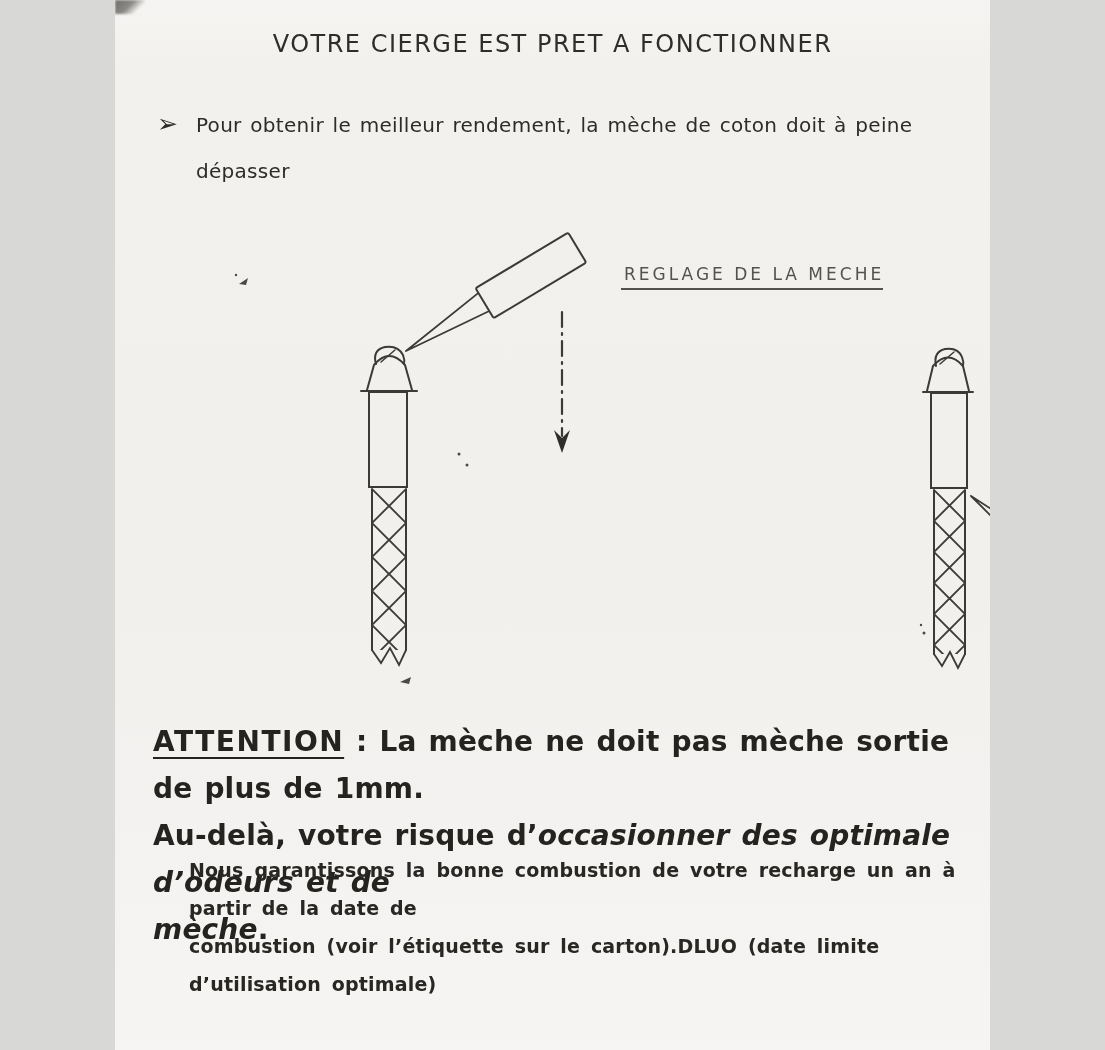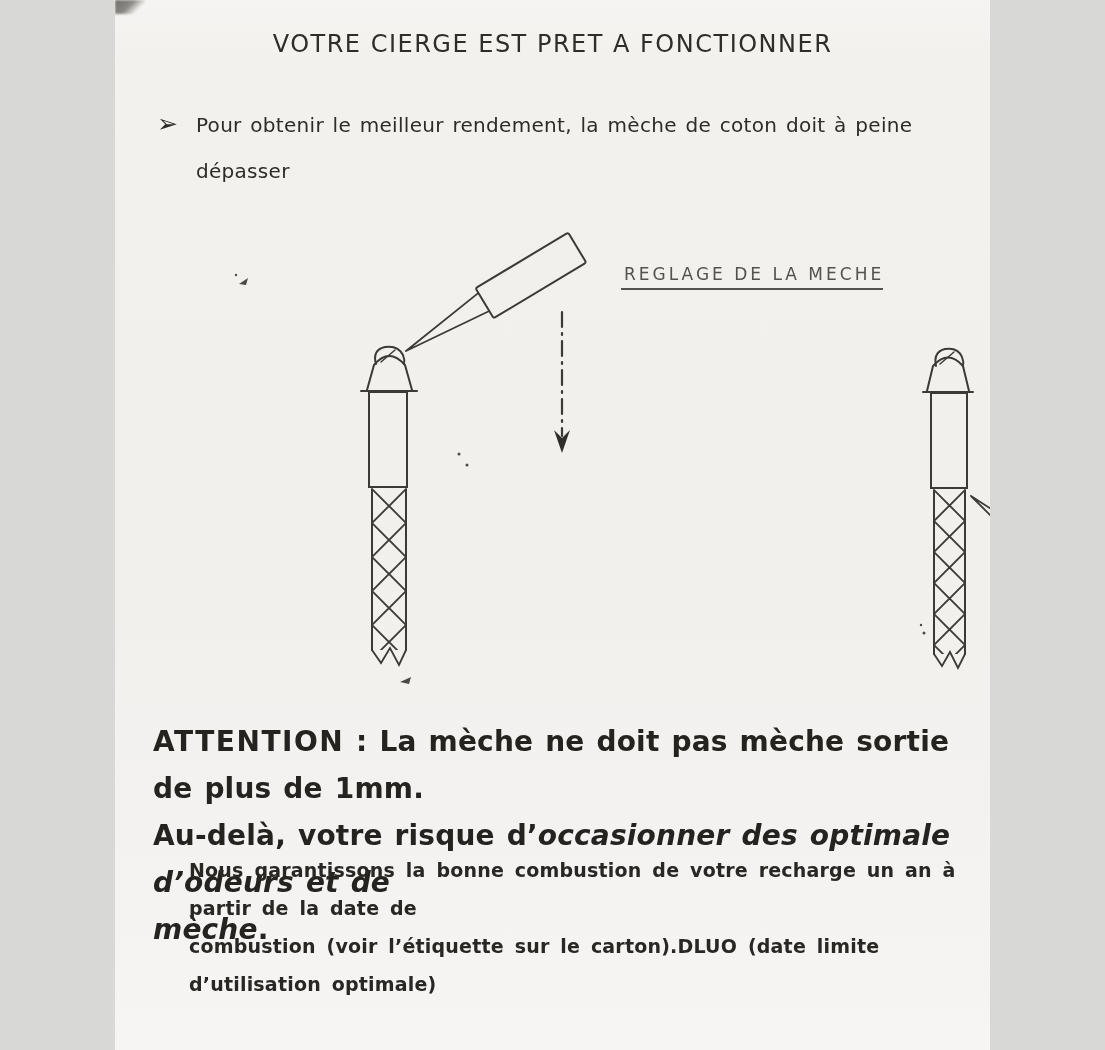--- a/index.html
+++ b/index.html
@@ -46,20 +46,21 @@
     position: absolute;
     top: 718px; left: 38px; right: 16px;
     font-size: 28px;
     font-weight: 700;
     line-height: 47px;
     letter-spacing: 0.2px;
     word-spacing: 2px;
     color: #242320;
   }
   .warning .w-label {
+    text-decoration: underline;
     text-underline-offset: 6px;
     text-decoration-thickness: 2px;
     letter-spacing: 1.5px;
     margin-top: 12px;
   }
   .warning .it { font-style: italic; }
   .footnote {
     position: absolute;
     top: 851px; left: 38px; right: 16px;
     font-size: 19px;

